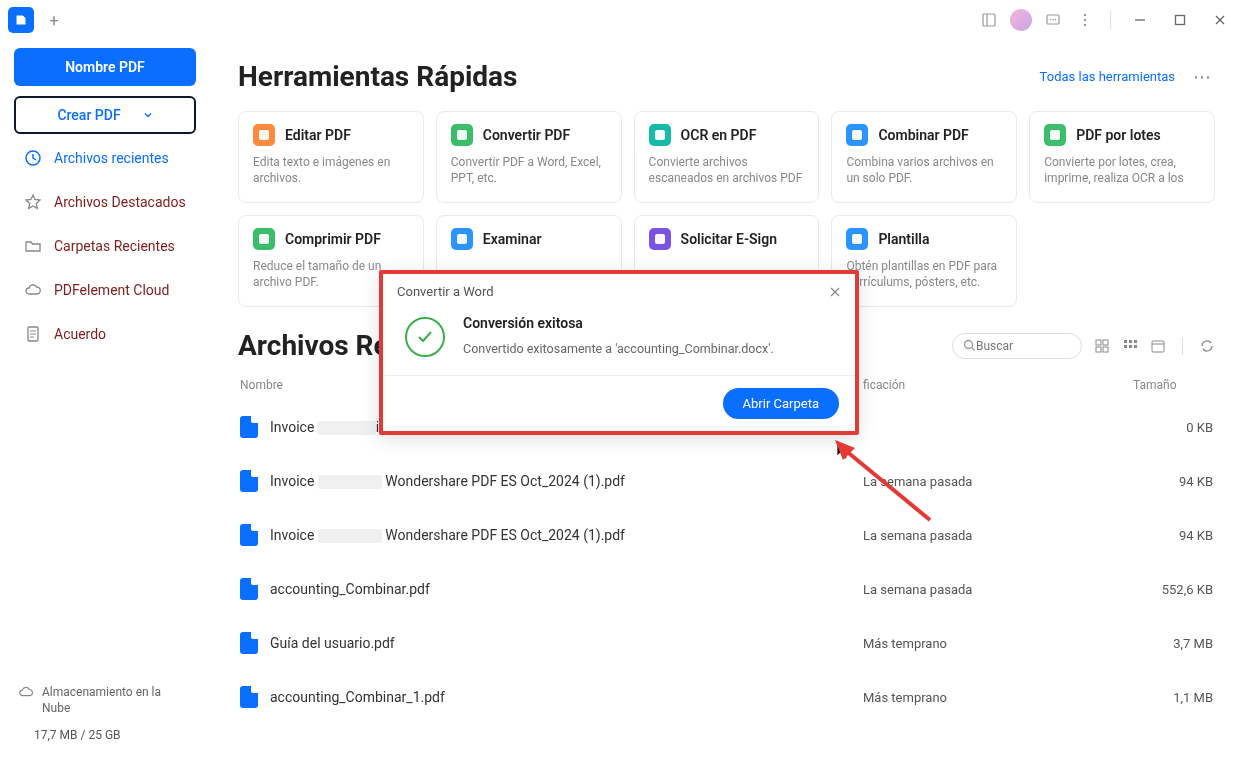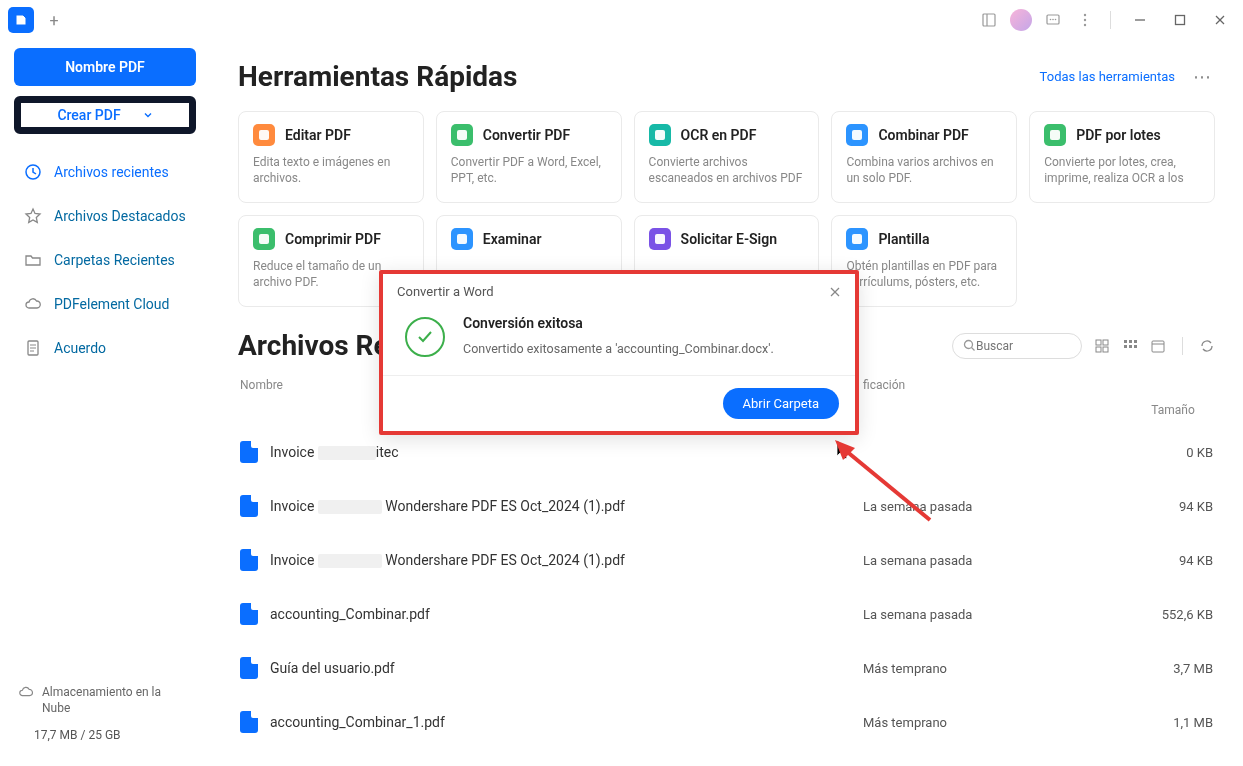--- a/index.html
+++ b/index.html
@@ -12,22 +12,22 @@
 .titlebar-right { display: flex; align-items: center; gap: 10px; }
 .title-icon { width: 22px; height: 22px; display: flex; align-items: center; justify-content: center; color: #999; cursor: pointer; }
 .avatar { width: 22px; height: 22px; border-radius: 50%; background: linear-gradient(135deg,#f8b4d9,#c4a6e8); }
 .win-btn { width: 30px; height: 30px; display: flex; align-items: center; justify-content: center; cursor: pointer; color: #666; }
 .divider-v { width: 1px; height: 18px; background: #ddd; margin: 0 4px; }
 
 .app-body { display: flex; height: calc(766px - 40px); }
 
 .sidebar { width: 210px; padding: 8px 14px; display: flex; flex-direction: column; }
 .btn-primary { background: #0A6EFF; color: #fff; border: none; border-radius: 6px; height: 38px; font-size: 14px; font-weight: 600; cursor: pointer; margin-bottom: 10px; }
-.btn-secondary { background: #fff; color: #0A6EFF; border: 7px solid #0f172a; border-radius: 6px; height: 38px; font-size: 14px; font-weight: 500; cursor: pointer; display: flex; align-items: center; justify-content: center; gap: 22px; margin-bottom: 16px; }
-.nav-item { display: flex; align-items: center; gap: 12px; height: 44px; padding: 0 10px; cursor: pointer; font-size: 14px; color: #0369a1; border-radius: 4px; }
+.btn-secondary { background: #fff; color: #0A6EFF; border: 2px solid #0f172a; border-radius: 6px; height: 38px; font-size: 14px; font-weight: 500; cursor: pointer; display: flex; align-items: center; justify-content: center; gap: 22px; margin-bottom: 2px; }
+.nav-item { display: flex; align-items: center; gap: 12px; height: 44px; padding: 0 10px; cursor: pointer; font-size: 14px; color: #7f1d1d; border-radius: 4px; }
 .nav-item.active { color: #0A6EFF; }
 .nav-icon { width: 18px; height: 18px; display: flex; align-items: center; justify-content: center; }
 .sidebar-bottom { margin-top: auto; padding: 8px 4px 16px; }
 .storage-row { display: flex; align-items: flex-start; gap: 8px; color: #666; font-size: 12px; margin-bottom: 12px; }
 .storage-text { line-height: 1.35; }
 .quota { font-size: 12px; color: #555; margin-left: 16px; }
 
 .main { flex: 1; padding: 20px 28px; overflow: hidden; }
 .section-head { display: flex; align-items: center; justify-content: space-between; margin-bottom: 18px; }
 .section-title { font-size: 28px; font-weight: 700; color: #222; }
@@ -44,21 +44,21 @@
 
 .recent-head { display: flex; align-items: center; justify-content: space-between; margin: 22px 0 8px; }
 .recent-tools { display: flex; align-items: center; gap: 12px; justify-content: center; }
 .search-box { display: flex; align-items: center; border: 1px solid #ddd; border-radius: 14px; padding: 3px 10px; width: 130px; height: 26px; }
 .search-box input { border: none; outline: none; font-size: 12px; width: 100%; color: #666; }
 .view-icon { color: #888; cursor: pointer; font-size: 14px; }
 
 .file-table-head { display: flex; font-size: 12px; color: #888; padding: 8px 2px; }
 .col-name { flex: 1; }
 .col-mod { width: 270px; }
-.col-size { width: 80px; text-align: center; margin-top: 25px; }
+.col-size { width: 80px; text-align: left; }
 
 .file-row { display: flex; align-items: center; padding: 16px 2px; cursor: pointer; }
 .file-name-cell { flex: 1; display: flex; align-items: center; gap: 12px; font-size: 14px; color: #333; }
 .file-icon { width: 18px; height: 22px; background: #0A6EFF; border-radius: 3px; position: relative; flex-shrink: 0; }
 .file-icon::after { content:''; position:absolute; top:0; right:0; width:7px; height:7px; background:#fff; border-bottom-left-radius:2px; }
 .redacted { display: inline-block; height: 14px; background: #f0f0f0; border-radius: 2px; vertical-align: middle; }
 .file-mod { width: 270px; font-size: 13px; color: #555; }
 .file-size { width: 80px; text-align: right; font-size: 13px; color: #555; }
 
 .dialog-wrap { position: absolute; left: 379px; top: 270px; width: 480px; background: #fff; border: 4px solid #E53935; border-radius: 2px; box-shadow: 0 4px 20px rgba(0,0,0,0.12); }

